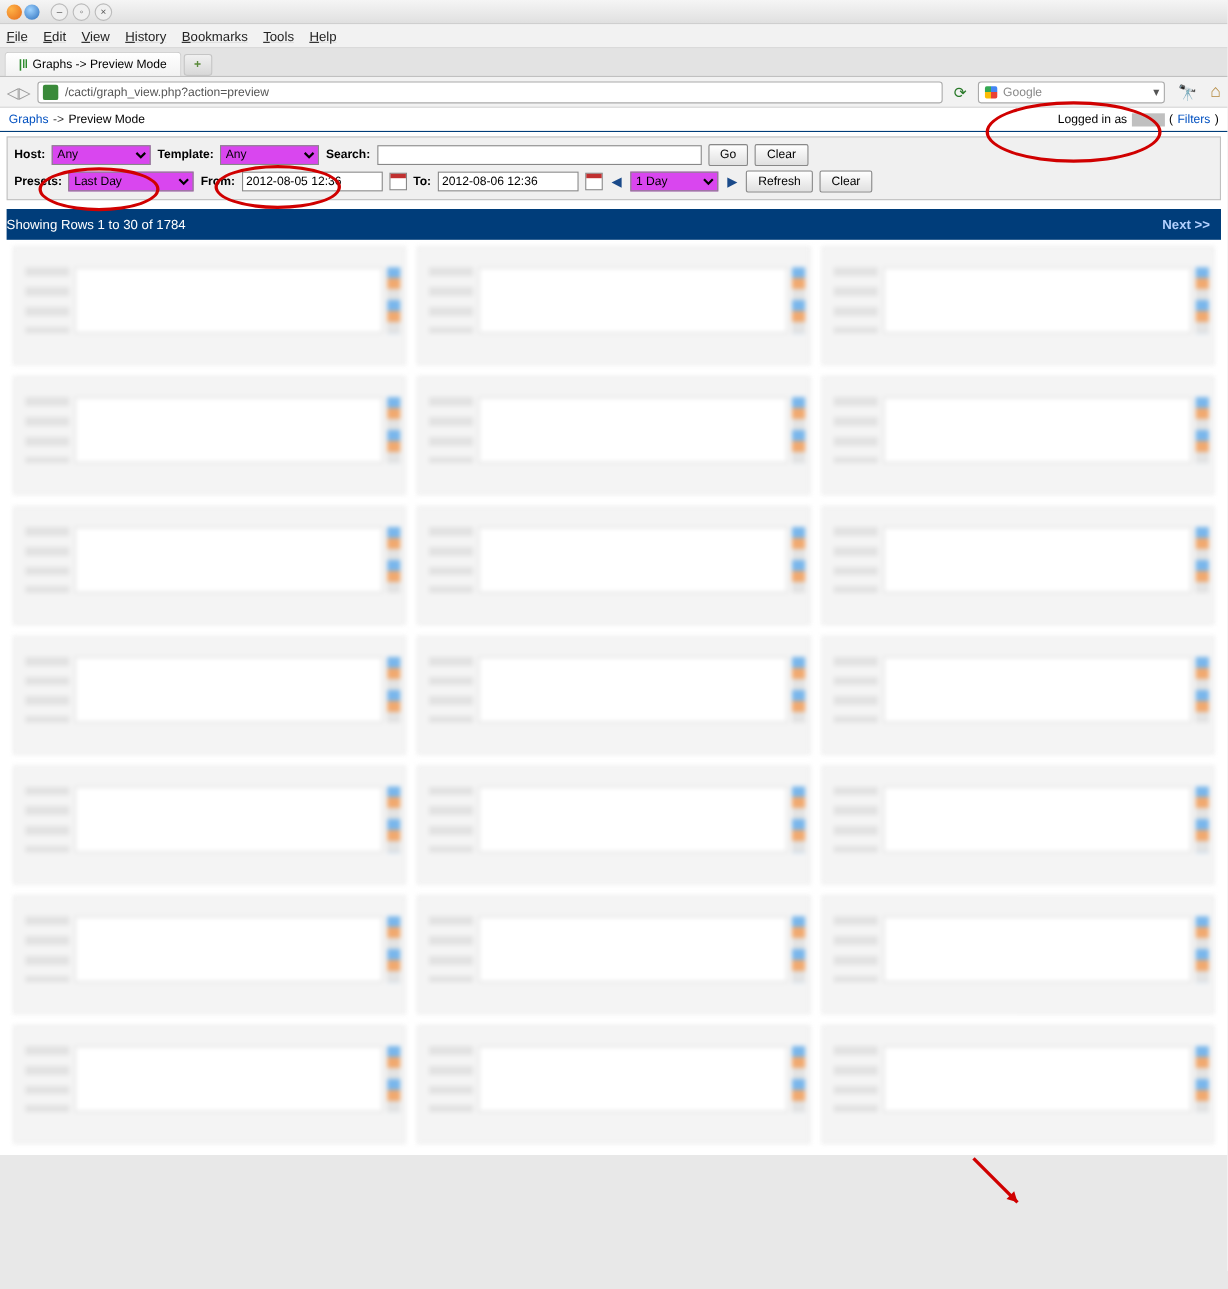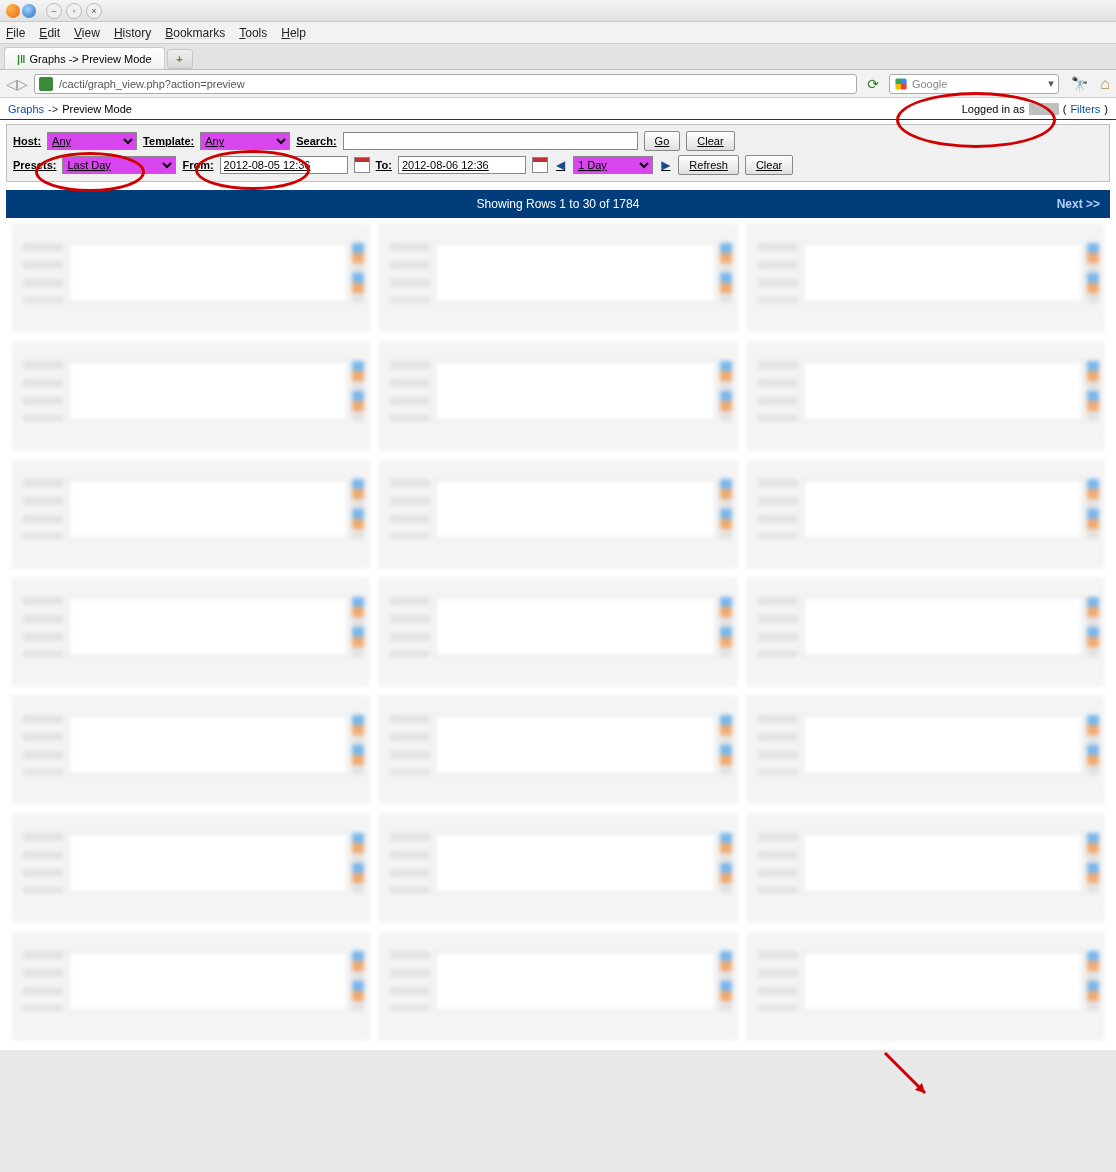--- a/index.html
+++ b/index.html
@@ -49,32 +49,32 @@
 .crumb-row { height:22px; background:#fff; display:flex; align-items:center; padding:0 8px; font-size:11px; border-bottom:1px solid #003d7a; position:relative; }
 .crumb-link { color:#0050c0; }
 .crumb-sep { margin:0 4px; color:#333; }
 .login-box { position:absolute; right:8px; display:flex; align-items:center; gap:4px; font-size:11px; }
 .login-user { display:inline-block; width:30px; height:12px; background:#c0c0c0; }
 .logout { color:#0050c0; }
 
 
 .app-body { padding:4px 6px; background:#fff; }
 .panel-title { background:#003d7a; color:#fff; font-weight:bold; padding:4px 8px; font-size:12px; }
-.filters { background:#f0f0f0; border:1px solid #c0c0c0; padding:4px 6px; font-size:11px;text-decoration:underline; }
+.filters { background:#f0f0f0; border:1px solid #c0c0c0; padding:4px 6px; font-size:11px; }
 .frow { display:flex; align-items:center; gap:6px; height:24px; }
 .frow label { font-weight:bold; }
 select.fsel { height:18px; border:1px solid #888; font-size:11px; background:#d946ef; }
 input.ftxt { height:18px; border:1px solid #888; font-size:11px; padding:0 3px; }
 button.fbtn { height:20px; padding:0 10px; font-size:11px; border:1px solid #888; background:linear-gradient(#fff,#e0e0e0); border-radius:2px; }
 .calicon { display:inline-block; width:16px; height:16px; background:#fff; border:1px solid #888; position:relative; }
 .calicon::before { content:""; position:absolute; top:0; left:0; right:0; height:4px; background:#c03030; }
 .arrowbtn { color:#1a4a8a; font-size:12px; padding:0 2px; cursor:pointer; }
 
 
-.results-bar { background:#003d7a; color:#fff; height:28px; display:flex; align-items:center; justify-content:center; position:relative; margin-top:8px; font-size:12px; }
+.results-bar { background:#003d7a; color:#fff; height:28px; display:flex; align-items:center; justify-content:flex-start; position:relative; margin-top:8px; font-size:12px; }
 .next-link { position:absolute; right:10px; color:#b3d1ff; font-weight:bold; }
 
 
 .grid { display:grid; grid-template-columns: repeat(3, 1fr); gap:10px; padding:6px; background:#fff; }
 .thumb { height:108px; background:#f3f3f3; border:1px solid #e8e8e8; position:relative; filter: blur(2px); opacity:0.9; }
 .thumb .plot { position:absolute; left:55px; right:20px; top:18px; bottom:28px; background:#fff; border:1px solid #d8d8d8; }
 .thumb .axis { position:absolute; left:10px; top:18px; bottom:28px; width:40px; background:repeating-linear-gradient(#e0e0e0 0 8px, transparent 8px 18px);}
 .thumb .legend { position:absolute; right:4px; top:18px; bottom:28px; width:12px; background:repeating-linear-gradient(#6bafea 0 10px,#f0a060 10px 20px,#e0e0e0 20px 30px);}
 .fill-bluedip { background: radial-gradient(ellipse 70% 120% at 50% 0%, #fff 0 35%, transparent 35%), linear-gradient(180deg,#1a2aca 0 88%, #c02030 88% 100%); }
 .fill-yellow { background: repeating-linear-gradient(90deg,#fff 0 6px,#f5c040 6px 12px,#e69020 12px 18px,#fff 18px 26px);}

